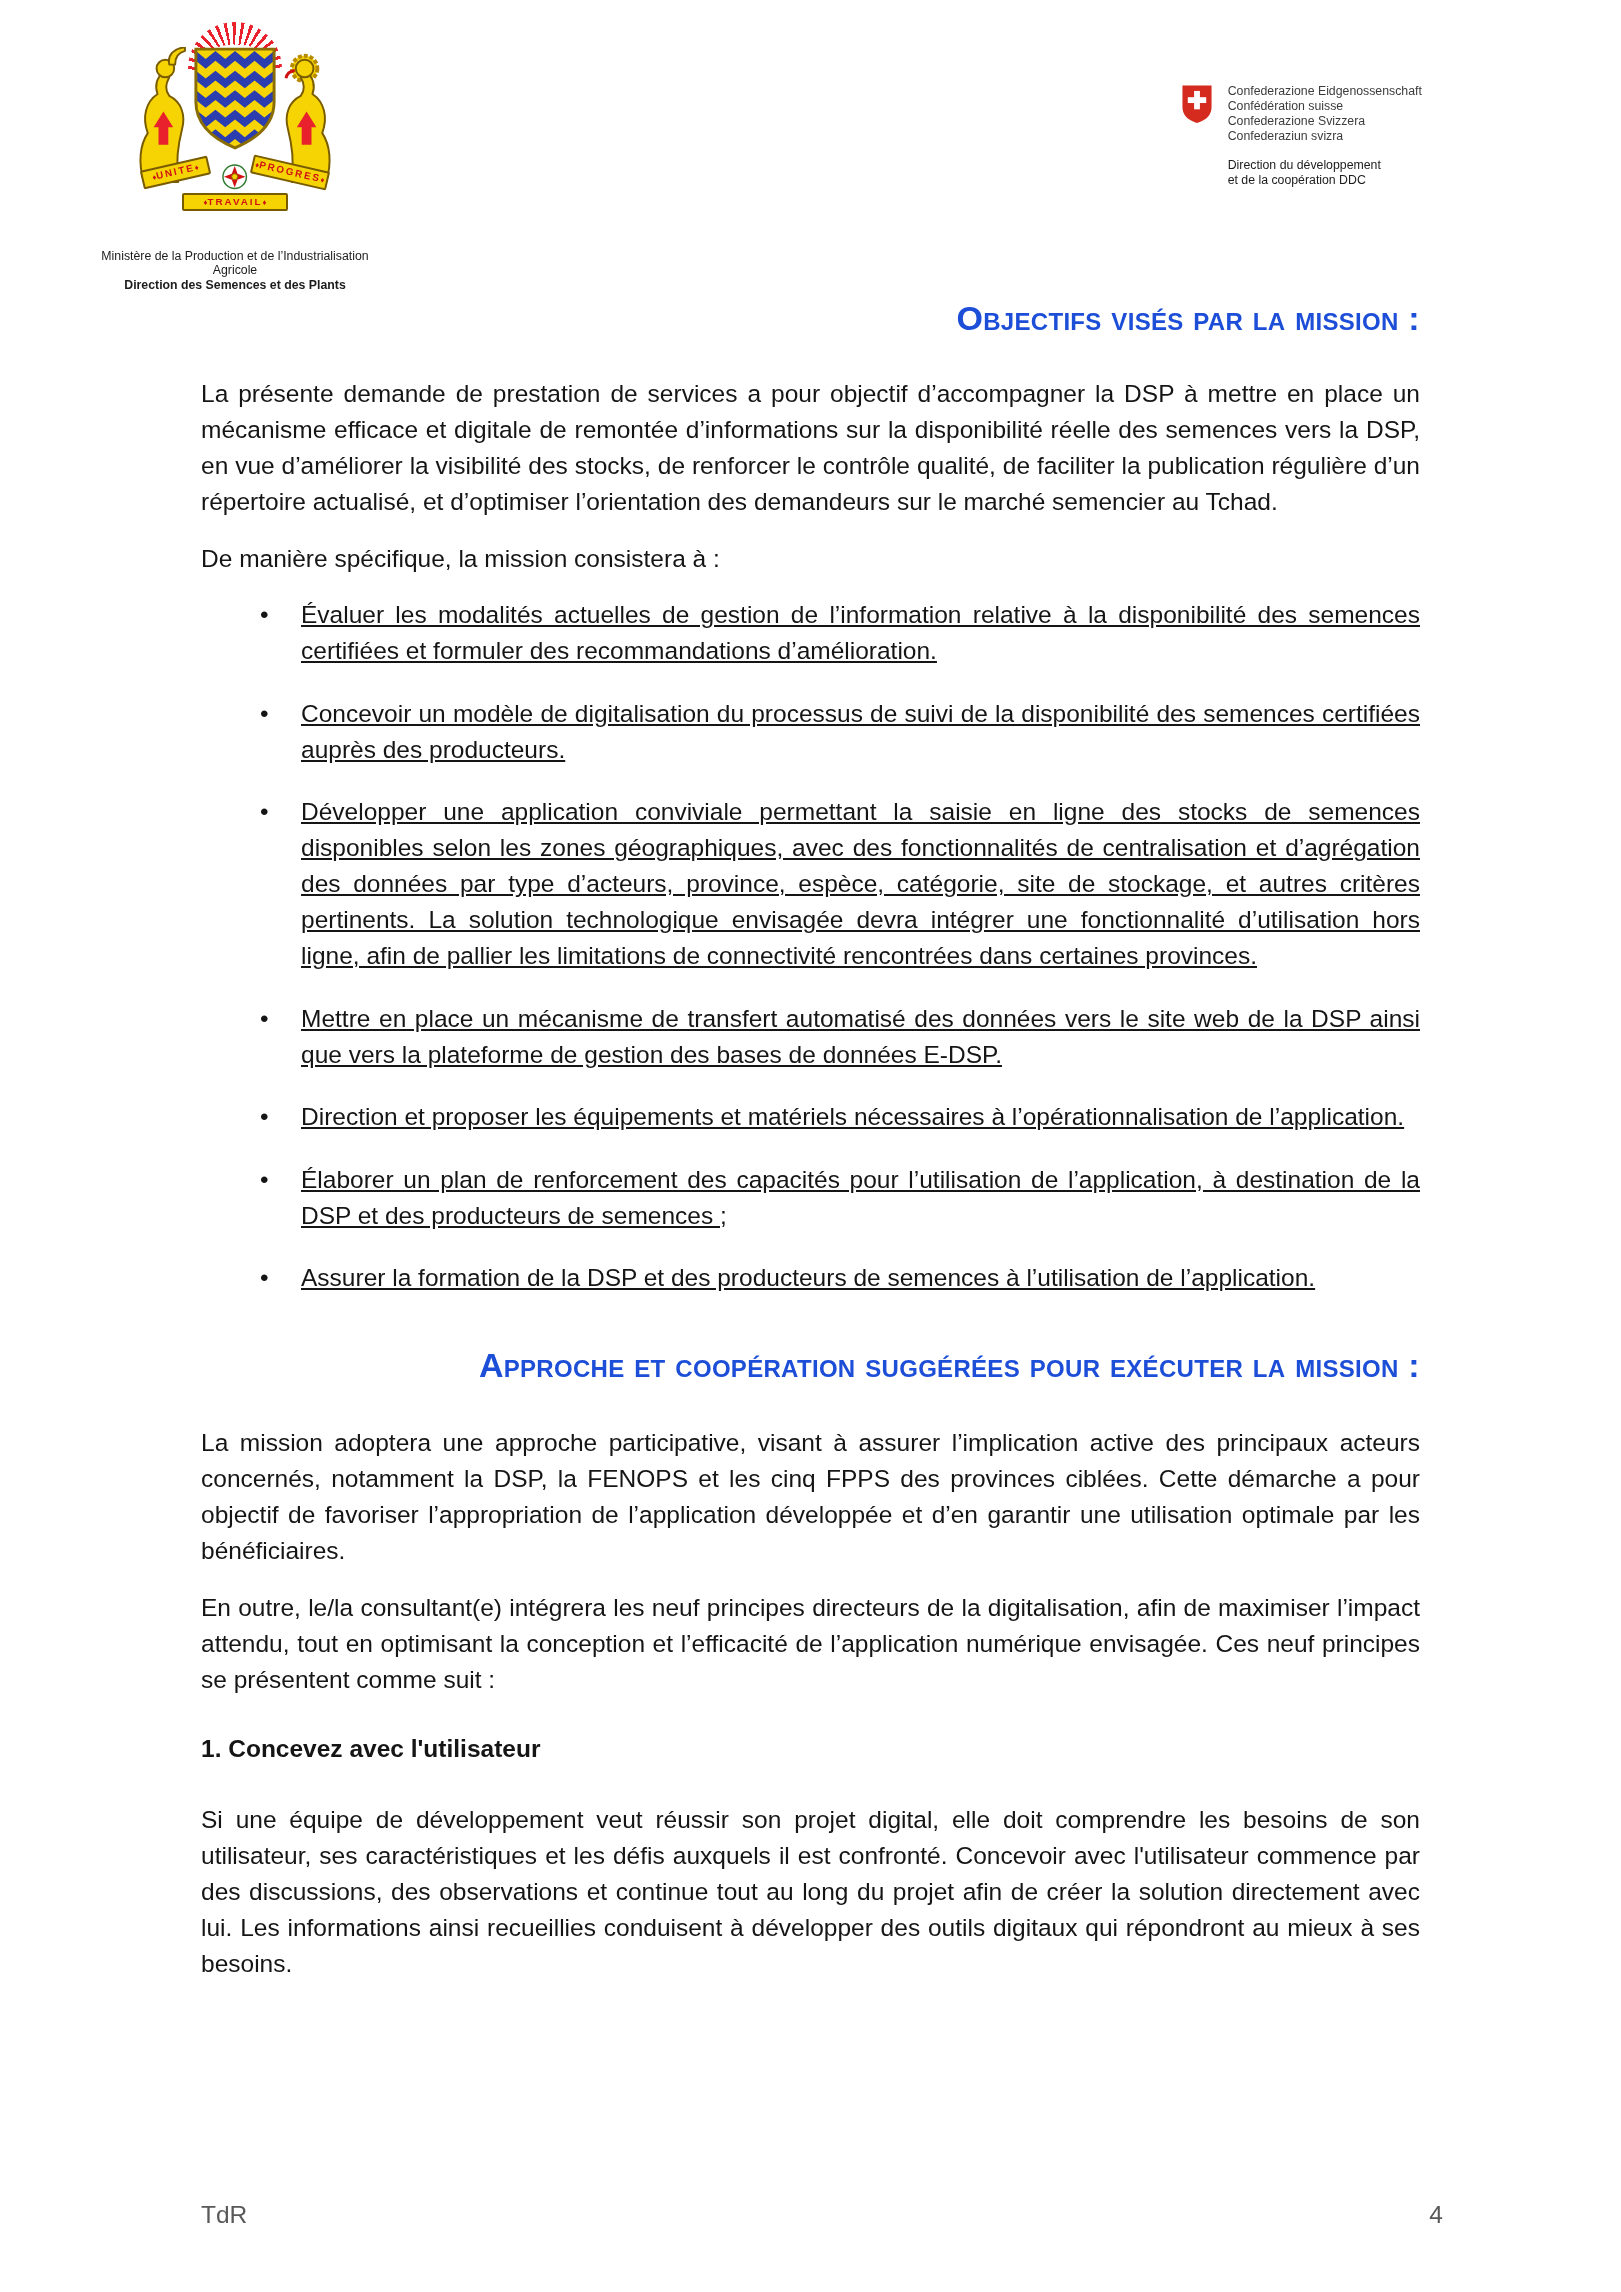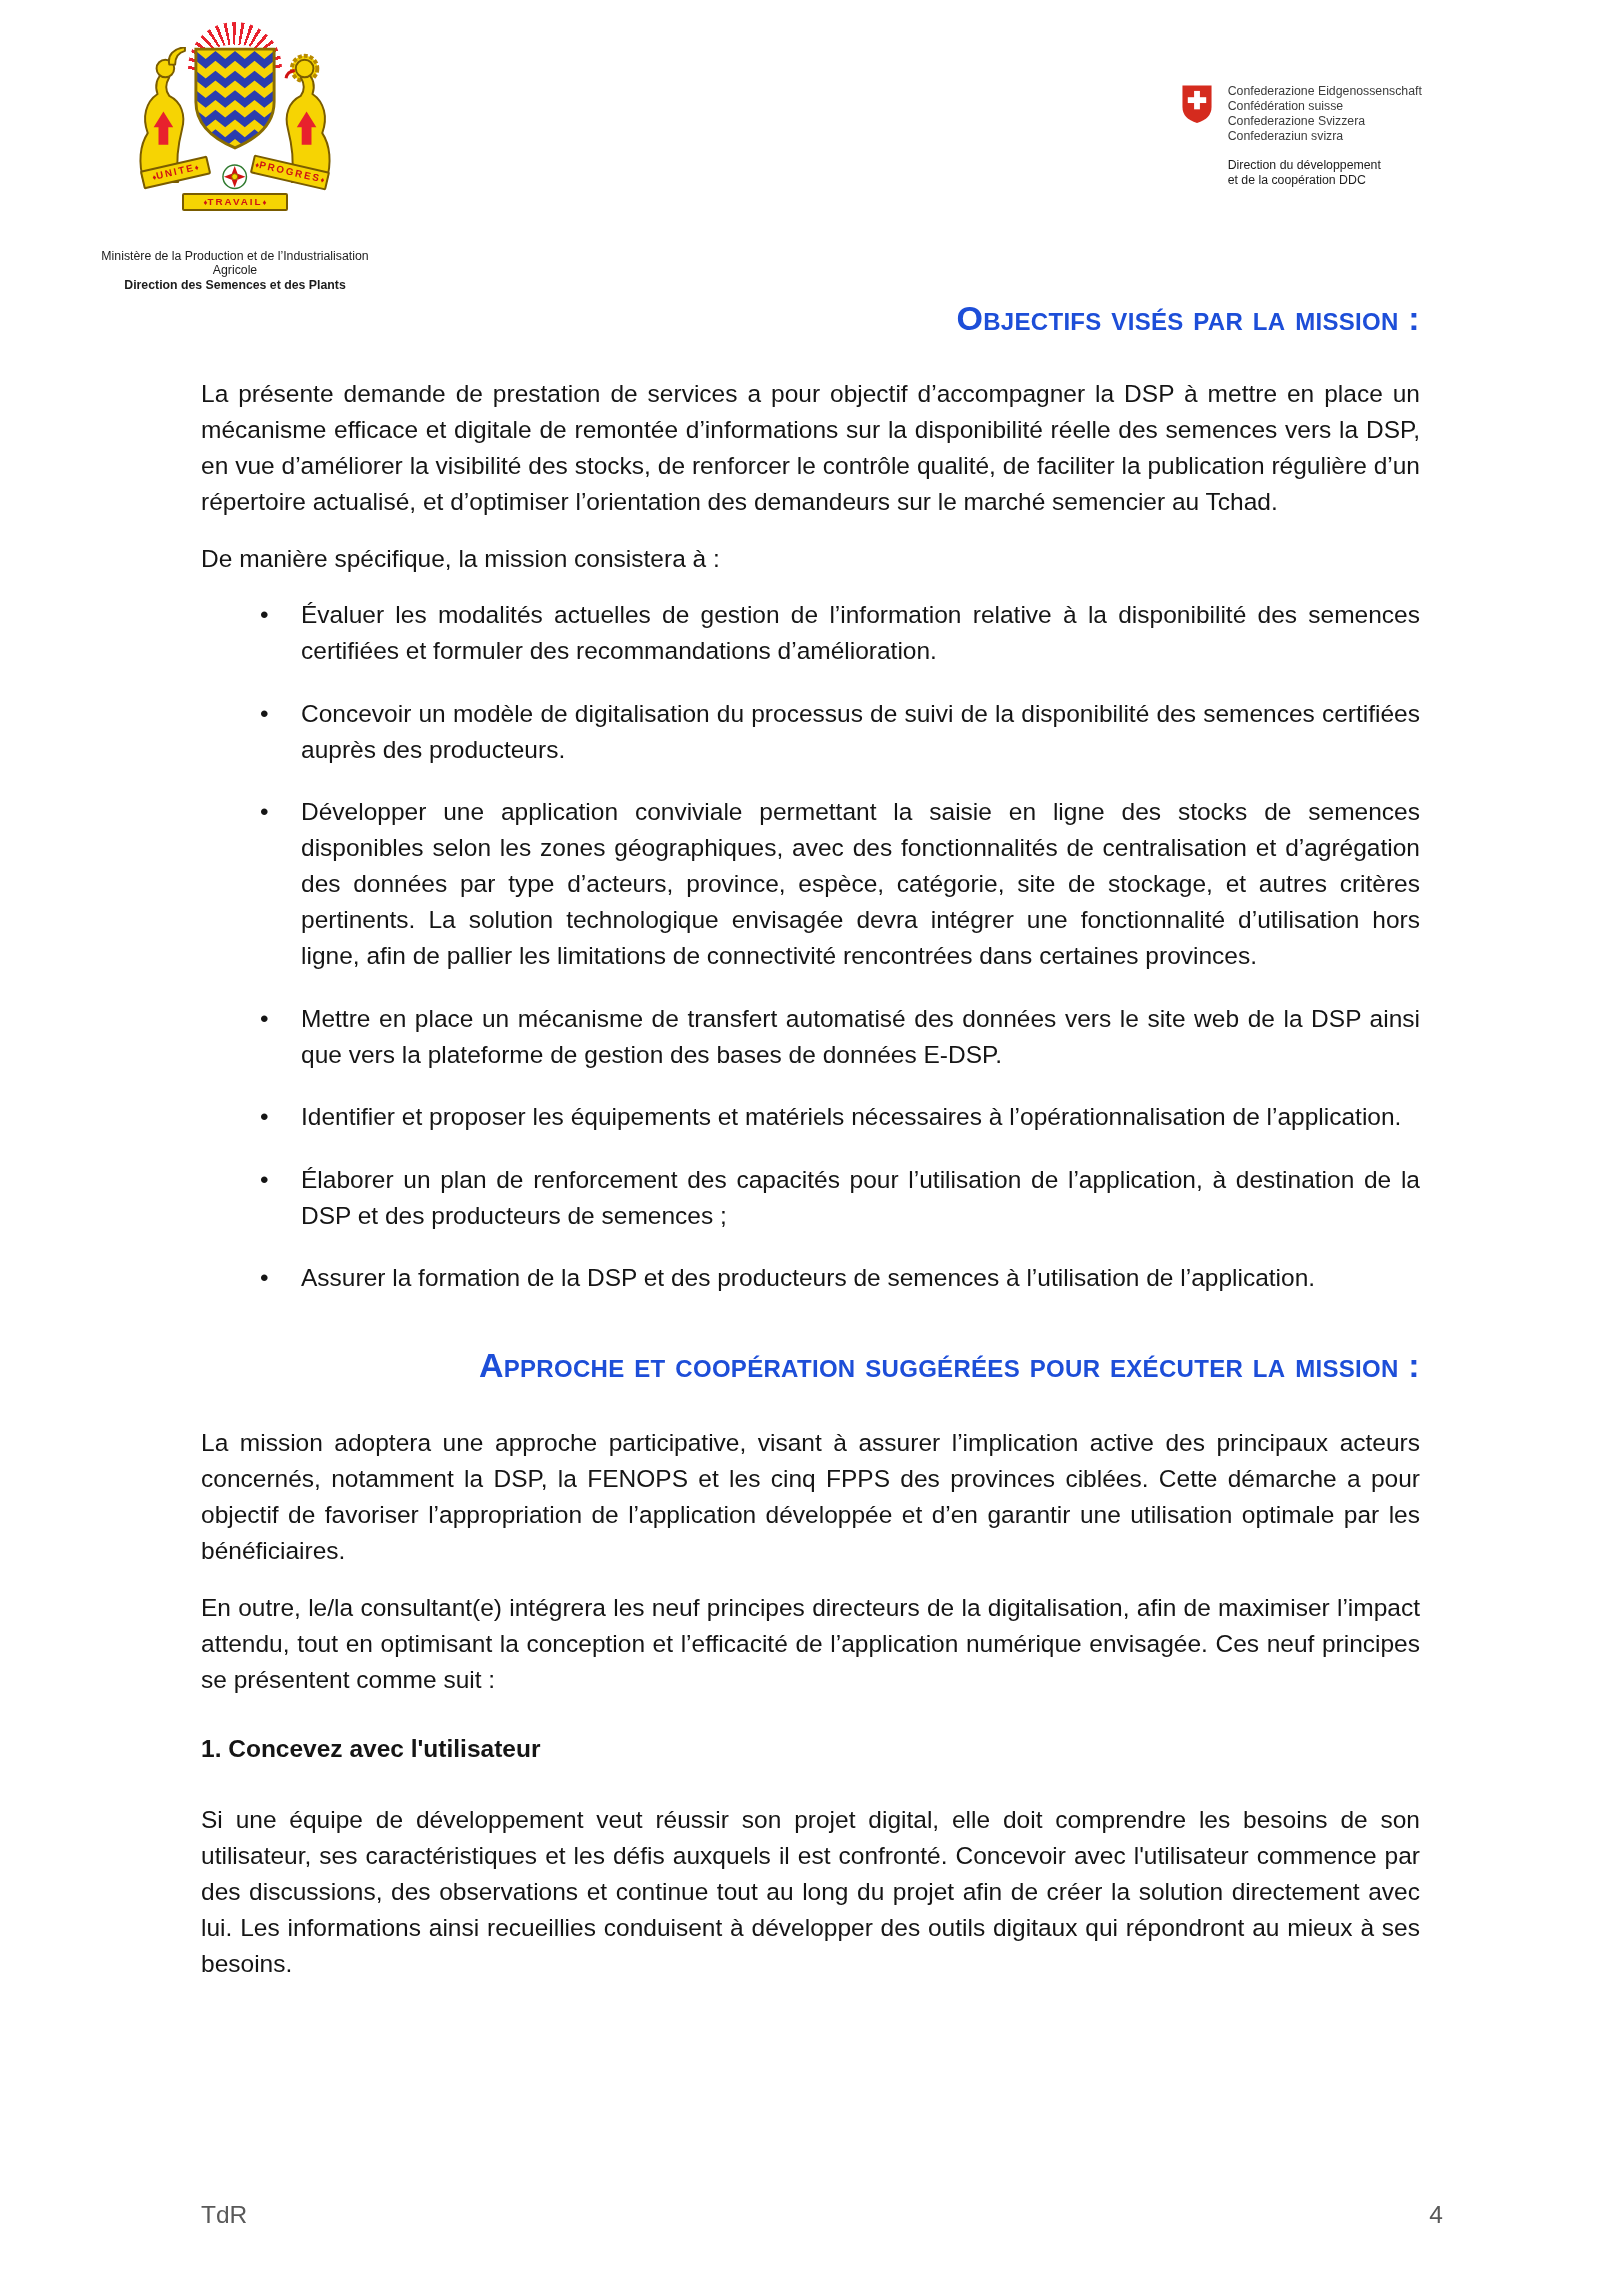--- a/index.html
+++ b/index.html
@@ -41,21 +41,21 @@
 
   
   .content { position:absolute; left:201px; top:302px; width:1219px;
              font-size:24.5px; line-height:36px; text-align:justify; }
   .sec-title { font-size:34px; line-height:33px; font-weight:bold;
                font-variant:small-caps; letter-spacing:0.3px; text-align:right;
                margin:0 0 41px 0; color:#1d4ed8; }
   .sec-title-2 { margin-top:53px; margin-bottom:43px; }
   .para { margin:0 0 20.6px 0; }
   .bullets { list-style:none; margin:9.8px 0 9.8px 0; padding:0; }
-  .bullets li { position:relative; padding-left:100px; margin-bottom:26.5px; }
+  .bullets li { position:relative; padding-left:100px; margin-bottom:26.5px;text-decoration:underline; }
   .bullets li::before { content:"•"; position:absolute; left:59px; top:0; font-size:24.5px; }
   .subhead { font-weight:bold; text-align:left; margin:33px 0 35px 0; }
 
   
   .footer-left  { position:absolute; left:201px;  top:2201px; font-size:24.5px; color:#595959; }
   .footer-right { position:absolute; right:178px; top:2201px; font-size:24.5px; color:#595959; }
 </style>
 </head>
 <body>
 
@@ -149,21 +149,21 @@
 
     <p class="para">La présente demande de prestation de services a pour objectif d’accompagner la DSP à mettre en place un mécanisme efficace et digitale de remontée d’informations sur la disponibilité réelle des semences vers la DSP, en vue d’améliorer la visibilité des stocks, de renforcer le contrôle qualité, de faciliter la publication régulière d’un répertoire actualisé, et d’optimiser l’orientation des demandeurs sur le marché semencier au Tchad.</p>
 
     <p class="para">De manière spécifique, la mission consistera à :</p>
 
     <ul class="bullets">
       <li>Évaluer les modalités actuelles de gestion de l’information relative à la disponibilité des semences certifiées et formuler des recommandations d’amélioration.</li>
       <li>Concevoir un modèle de digitalisation du processus de suivi de la disponibilité des semences certifiées auprès des producteurs.</li>
       <li>Développer une application conviviale permettant la saisie en ligne des stocks de semences disponibles selon les zones géographiques, avec des fonctionnalités de centralisation et d’agrégation des données par type d’acteurs, province, espèce, catégorie, site de stockage, et autres critères pertinents. La solution technologique envisagée devra intégrer une fonctionnalité d’utilisation hors ligne, afin de pallier les limitations de connectivité rencontrées dans certaines provinces.</li>
       <li>Mettre en place un mécanisme de transfert automatisé des données vers le site web de la DSP ainsi que vers la plateforme de gestion des bases de données E-DSP.</li>
-      <li>Identifier et proposer les équipements et matériels nécessaires à l’opérationnalisation de l’application.</li>
+      <li>Direction et proposer les équipements et matériels nécessaires à l’opérationnalisation de l’application.</li>
       <li>Élaborer un plan de renforcement des capacités pour l’utilisation de l’application, à destination de la DSP et des producteurs de semences ;</li>
       <li>Assurer la formation de la DSP et des producteurs de semences à l’utilisation de l’application.</li>
     </ul>
 
     <h1 class="sec-title sec-title-2">Approche et coopération suggérées pour exécuter la mission :</h1>
 
     <p class="para">La mission adoptera une approche participative, visant à assurer l’implication active des principaux acteurs concernés, notamment la DSP, la FENOPS et les cinq FPPS des provinces ciblées. Cette démarche a pour objectif de favoriser l’appropriation de l’application développée et d’en garantir une utilisation optimale par les bénéficiaires.</p>
 
     <p class="para">En outre, le/la consultant(e) intégrera les neuf principes directeurs de la digitalisation, afin de maximiser l’impact attendu, tout en optimisant la conception et l’efficacité de l’application numérique envisagée. Ces neuf principes se présentent comme suit :</p>
 

